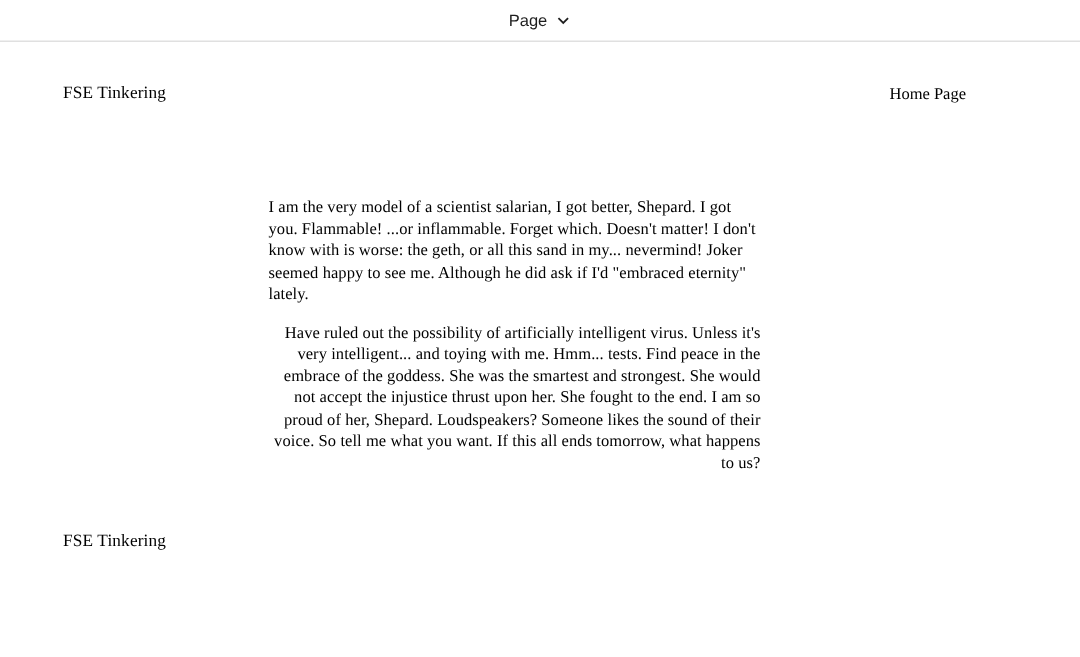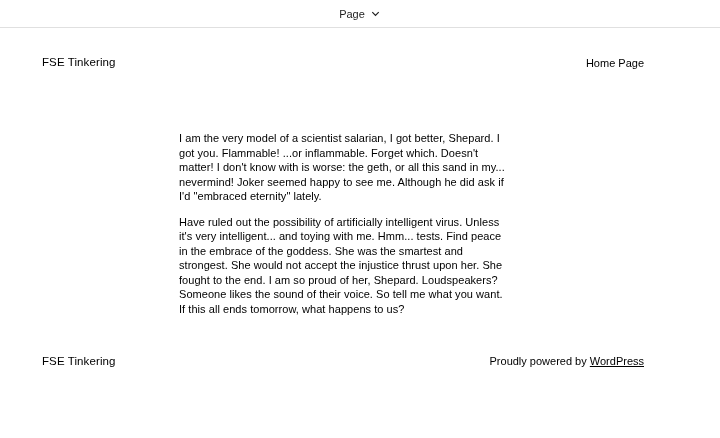--- a/index.html
+++ b/index.html
@@ -31,20 +31,21 @@
     font-size: 11px;
     color: #1e1e1e;
     cursor: pointer;
     padding: 2px 4px;
   }
   .page-dropdown svg { display: block; }
   
   .canvas {
     padding-left: 42px;
     padding-right: 76px;
+    font-family: Liberation Serif, serif;
   }
   .site-header {
     padding-top: 25px;
     display: flex;
     align-items: center;
     justify-content: space-between;
   }
   .site-title {
     font-size: 11.5px;
     font-weight: 400;
@@ -65,20 +66,21 @@
     margin-right: auto;
   }
   .content p {
     font-size: 11px;
     line-height: 14.55px;
     color: #000000;
     letter-spacing: 0.05px;
   }
   .content p + p {
     margin-top: 11px;
+    text-align: right;
   }
   .site-footer {
     margin-top: 38px;
     display: flex;
     align-items: center;
     justify-content: space-between;
     font-size: 11px;
   }
   .powered-by {
     font-size: 11px;
@@ -113,18 +115,15 @@
     </nav>
   </header>
 
   <main class="content">
     <p>I am the very model of a scientist salarian, I got better, Shepard. I got you. Flammable! ...or inflammable. Forget which. Doesn't matter! I don't know with is worse: the geth, or all this sand in my... nevermind! Joker seemed happy to see me. Although he did ask if I'd "embraced eternity" lately.</p>
     <p>Have ruled out the possibility of artificially intelligent virus. Unless it's very intelligent... and toying with me. Hmm... tests. Find peace in the embrace of the goddess. She was the smartest and strongest. She would not accept the injustice thrust upon her. She fought to the end. I am so proud of her, Shepard. Loudspeakers? Someone likes the sound of their voice. So tell me what you want. If this all ends tomorrow, what happens to us?</p>
   </main>
 
   <footer class="site-footer">
     <a class="site-title">FSE Tinkering</a>
-    <div class="powered-by">
-      <span>Proudly powered by </span><a>WordPress</a>
-    </div>
   </footer>
 
 </div>
 
 </body></html>

